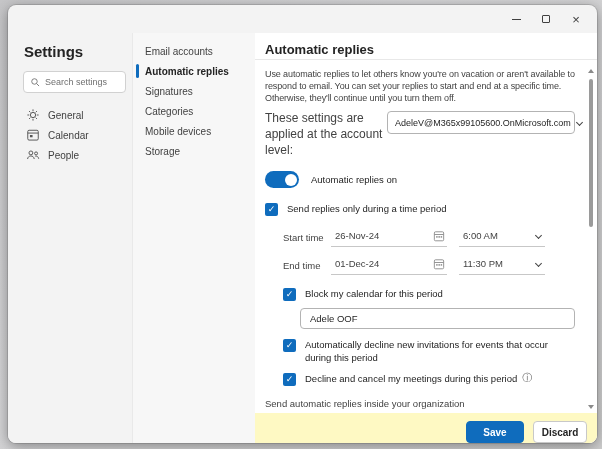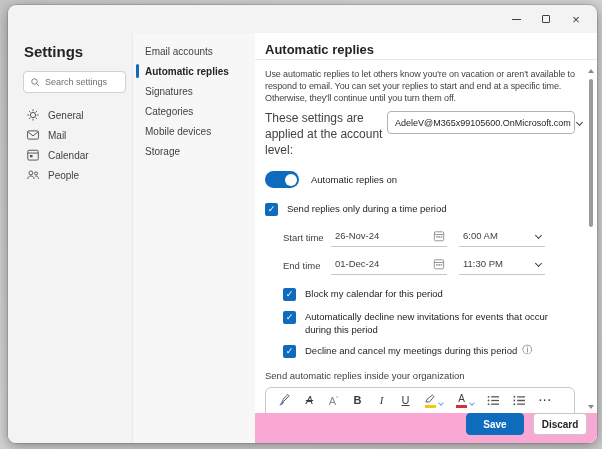--- a/index.html
+++ b/index.html
@@ -86,22 +86,22 @@
   .fico.bold { font-weight: 700; }
   .fico.italic { font-style: italic; font-family: "Liberation Serif", serif; }
   .fico.underline { text-decoration: underline; }
   .combo { display: inline-flex; align-items: flex-end; gap: 3px; cursor: pointer; }
   .combo .chev { border-color: #6ca6e0; width: 4px; height: 4px; margin-bottom: 3px; }
   .colorbar { width: 11px; height: 2.5px; margin-top: 1.5px; }
   .clear-a { font-style: italic; text-decoration: line-through; font-size: 11px; }
   .fs-sup { font-size: 6px; vertical-align: super; }
   .more { letter-spacing: 1px; font-weight: 700; font-size: 10px; cursor: pointer; }
   
-  .footer { position: absolute; left: 0; right: 0; bottom: 0; height: 30px; background: #f9a8d4;
-            display: flex; align-items: flex-start; justify-content: flex-end; gap: 9px; padding-right: 10px; }
+  .footer { position: absolute; left: 0; right: 0; bottom: 0; height: 30px; background: #fef9c3;
+            display: flex; align-items: flex-end; justify-content: flex-end; gap: 9px; padding-right: 10px; }
   .btn { height: 22px; border-radius: 4px; font-size: 10px; display: flex; align-items: center;
          justify-content: center; cursor: pointer; font-family: inherit; }
   .btn-primary { background: #0f6cbd; color: #fff; width: 58px; border: 1px solid #0f6cbd; font-weight: 600; }
   .btn-secondary { background: #fff; color: #242424; width: 54px; border: 1px solid #c8c8c8; font-weight: 600; }
   
   .vscroll { position: absolute; right: 1px; top: 36px; bottom: 34px; width: 10px; }
   .sb-arrow { position: absolute; left: 2px; width: 0; height: 0; border-left: 3.5px solid transparent;
               border-right: 3.5px solid transparent; cursor: pointer; }
   .sb-up { top: 0; border-bottom: 4.5px solid #8a8a8a; }
   .sb-down { bottom: 0; border-top: 4.5px solid #8a8a8a; }
@@ -141,27 +141,20 @@
         <div class="nav">
           <div class="nav-item">
             <svg class="nav-ico" viewBox="0 0 16 16">
               <circle cx="8" cy="8" r="3" fill="none" stroke="#555" stroke-width="1.1"></circle>
               <path d="M8 1.6v2.1M8 12.3v2.1M1.6 8h2.1M12.3 8h2.1M3.5 3.5L5 5M11 11l1.5 1.5M12.5 3.5L11 5M5 11l-1.5 1.5" stroke="#555" stroke-width="1.1" fill="none"></path>
             </svg>
             <span class="lbl">General</span>
           </div>
           <div class="nav-item">
             <svg class="nav-ico" viewBox="0 0 16 16">
-              <rect x="1.7" y="3.3" width="12.6" height="9.4" rx="1.5" fill="none" stroke="#555" stroke-width="1.1"></rect>
-              <path d="M2.2 4.5L8 9l5.8-4.5" fill="none" stroke="#555" stroke-width="1.1"></path>
-            </svg>
-            <span class="lbl">Mail</span>
-          </div>
-          <div class="nav-item">
-            <svg class="nav-ico" viewBox="0 0 16 16">
               <rect x="2" y="2.6" width="12" height="11.2" rx="1.5" fill="none" stroke="#555" stroke-width="1.1"></rect>
               <line x1="2" y1="5.8" x2="14" y2="5.8" stroke="#555" stroke-width="1.1"></line>
               <rect x="4.5" y="8" width="3" height="2.6" fill="#555"></rect>
             </svg>
             <span class="lbl">Calendar</span>
           </div>
           <div class="nav-item">
             <svg class="nav-ico" viewBox="0 0 16 16">
               <circle cx="5.6" cy="5.6" r="2.2" fill="none" stroke="#555" stroke-width="1.1"></circle>
               <path d="M1.8 12.6c.3-2.3 1.8-3.5 3.8-3.5s3.5 1.2 3.8 3.5" fill="none" stroke="#555" stroke-width="1.1"></path>
@@ -256,20 +249,21 @@
                 <span class="chev"></span>
               </div>
             </div>
           </div>
 
           <div class="indent2">
             <div class="cb-row" style="margin-top:12px">
               <span class="cb"></span>
               <span class="cb-lbl">Block my calendar for this period</span>
             </div>
+            <input class="oof-input" type="text" value="Adele OOF" style="">
             <div class="cb-row" style="margin-top:10px">
               <span class="cb"></span>
               <span class="cb-lbl wrap250">Automatically decline new invitations for events that occur during this period</span>
             </div>
             <div class="cb-row" style="margin-top:8px">
               <span class="cb"></span>
               <span class="cb-lbl">Decline and cancel my meetings during this period</span>
               <span class="info">ⓘ</span>
             </div>
           </div>

